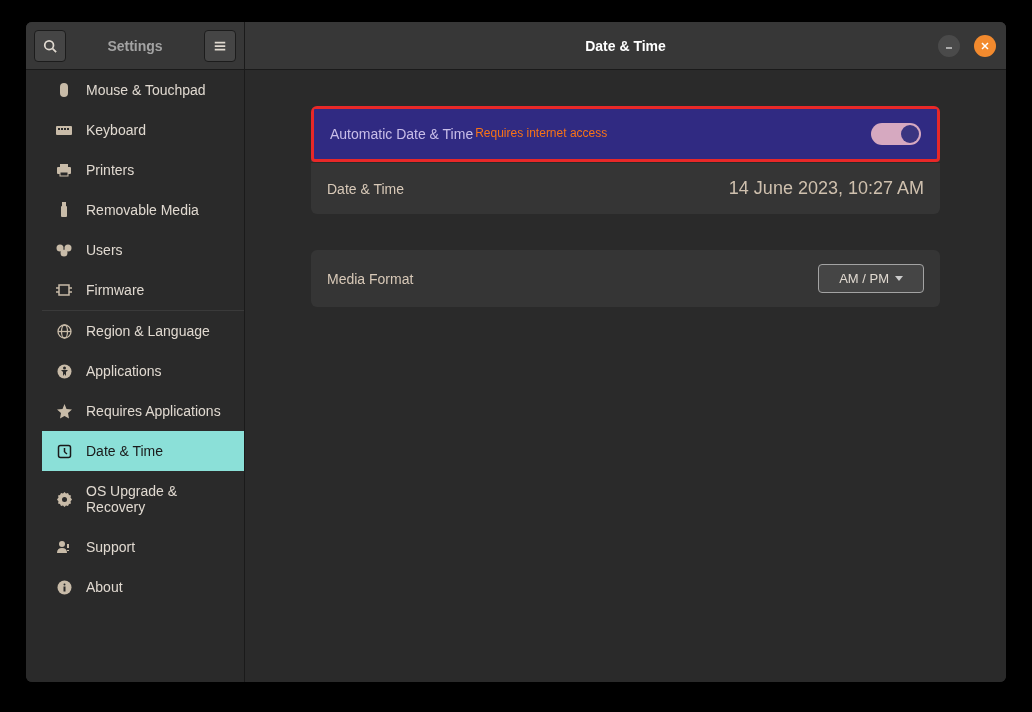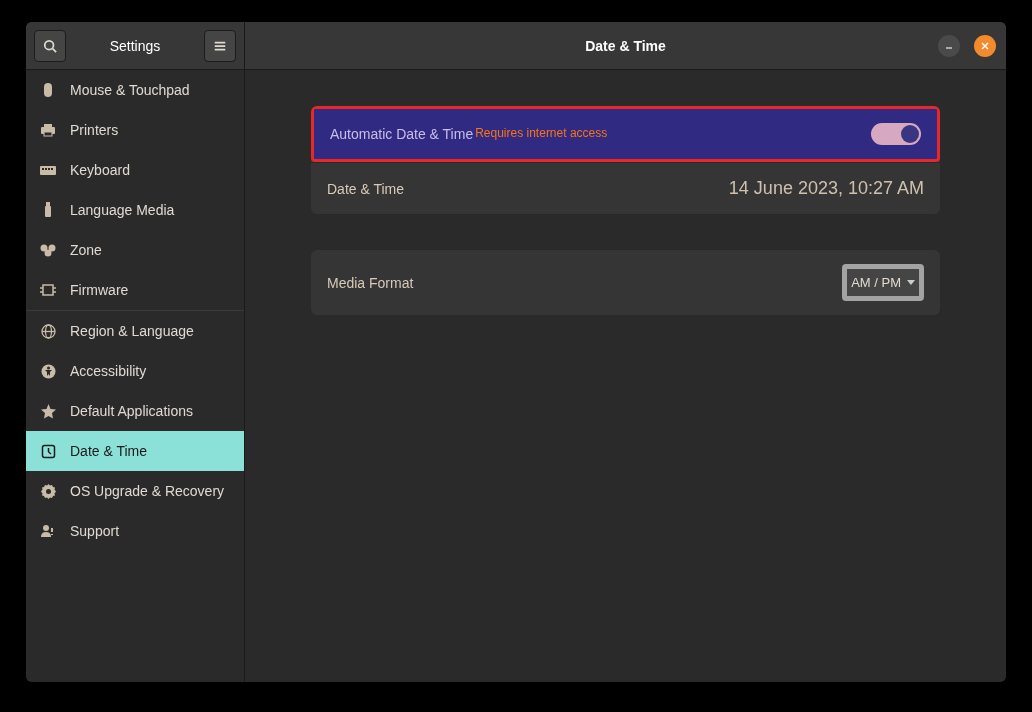--- a/index.html
+++ b/index.html
@@ -44,36 +44,37 @@
       border: 1px solid #1c1c1c;
       border-radius: 4px;
       display: flex;
       align-items: center;
       justify-content: center;
       cursor: pointer;
     }
     .sidebar-title {
       flex: 1;
       text-align: center;
-      font-weight: 400;
+      font-weight: 700;
       font-size: 14px;
-      color: #ffffff;
+      color: #a3a3a3;
     }
     .sidebar-list {
       flex: 1;
       overflow-y: auto;
     }
     .sidebar-item {
       display: flex;
       align-items: center;
       padding: 12px 14px;
       gap: 14px;
       cursor: pointer;
       color: #e0d9d0;
       font-size: 14px;
+      margin-left: 16px;
     }
     .sidebar-item.separator-top {
       border-top: 1px solid #3a3a3a;
       text-align: right;
     }
     .sidebar-item.active {
       background: #8be0d8;
       color: #1a1a1a;
     }
     .sidebar-item .icon {
@@ -194,23 +195,23 @@
       border-radius: 50%;
     }
     .toggle.highlighted {
       background: #d6a9c0;
     }
     .toggle.highlighted .knob {
       background: #3a3580;
     }
     .select-btn {
       background: #454545;
-      border: 5px solid #a3a3a3;
+      border: 1px solid #a3a3a3;
       border-radius: 4px;
-      padding: 6px 4px;
+      padding: 6px 20px;
       display: flex;
       align-items: center;
       gap: 6px;
       cursor: pointer;
       color: #e0d9d0;
       font-size: 13px;
       text-align: right;
     }
     .caret-down {
       width: 0;
@@ -246,58 +247,58 @@
         <div class="sidebar-item">
           <span class="icon">
             <svg width="14" height="16" viewBox="0 0 14 16" fill="#c8bba8">
               <rect x="3" y="1" width="8" height="14" rx="4"></rect>
             </svg>
           </span>
           <span>Mouse &amp; Touchpad</span>
         </div>
         <div class="sidebar-item">
           <span class="icon">
-            <svg width="16" height="14" viewBox="0 0 16 14" fill="#c8bba8">
-              <rect x="1" y="4" width="14" height="7" rx="1"></rect>
-              <rect x="4" y="1" width="8" height="3"></rect>
-              <rect x="4" y="9" width="8" height="4" fill="#2a2a2a" stroke="#c8bba8"></rect>
-            </svg>
-          </span>
-          <span>Printers</span>
-        </div>
-        <div class="sidebar-item">
-          <span class="icon">
             <svg width="16" height="12" viewBox="0 0 16 12" fill="#c8bba8">
               <rect x="0" y="2" width="16" height="9" rx="1"></rect>
               <rect x="2" y="4" width="2" height="2" fill="#2a2a2a"></rect>
               <rect x="5" y="4" width="2" height="2" fill="#2a2a2a"></rect>
               <rect x="8" y="4" width="2" height="2" fill="#2a2a2a"></rect>
               <rect x="11" y="4" width="2" height="2" fill="#2a2a2a"></rect>
             </svg>
           </span>
           <span>Keyboard</span>
         </div>
         <div class="sidebar-item">
           <span class="icon">
+            <svg width="16" height="14" viewBox="0 0 16 14" fill="#c8bba8">
+              <rect x="1" y="4" width="14" height="7" rx="1"></rect>
+              <rect x="4" y="1" width="8" height="3"></rect>
+              <rect x="4" y="9" width="8" height="4" fill="#2a2a2a" stroke="#c8bba8"></rect>
+            </svg>
+          </span>
+          <span>Printers</span>
+        </div>
+        <div class="sidebar-item">
+          <span class="icon">
             <svg width="10" height="16" viewBox="0 0 10 16" fill="#c8bba8">
               <rect x="2" y="4" width="6" height="11" rx="1"></rect>
               <rect x="3" y="0" width="4" height="4"></rect>
             </svg>
           </span>
-          <span>Language Media</span>
+          <span>Removable Media</span>
         </div>
         <div class="sidebar-item">
           <span class="icon">
             <svg width="16" height="14" viewBox="0 0 16 14" fill="#c8bba8">
               <circle cx="4" cy="5" r="3.5"></circle>
               <circle cx="12" cy="5" r="3.5"></circle>
               <circle cx="8" cy="10" r="3.5"></circle>
             </svg>
           </span>
-          <span>Zone</span>
+          <span>Users</span>
         </div>
         <div class="sidebar-item">
           <span class="icon">
             <svg width="16" height="14" viewBox="0 0 16 14" fill="none" stroke="#c8bba8" stroke-width="1.5">
               <rect x="3" y="2" width="10" height="10"></rect>
               <line x1="0" y1="5" x2="3" y2="5"></line>
               <line x1="0" y1="9" x2="3" y2="9"></line>
               <line x1="13" y1="5" x2="16" y2="5"></line>
               <line x1="13" y1="9" x2="16" y2="9"></line>
             </svg>
@@ -315,29 +316,29 @@
           <span>Region &amp; Language</span>
         </div>
         <div class="sidebar-item">
           <span class="icon">
             <svg width="15" height="15" viewBox="0 0 15 15" fill="#c8bba8">
               <circle cx="7.5" cy="7.5" r="7"></circle>
               <circle cx="7.5" cy="4" r="1.5" fill="#2a2a2a"></circle>
               <path d="M4 6 L11 6 L9 8 L9 12 L7.5 10 L6 12 L6 8 Z" fill="#2a2a2a"></path>
             </svg>
           </span>
-          <span>Accessibility</span>
+          <span>Applications</span>
         </div>
         <div class="sidebar-item">
           <span class="icon">
             <svg width="15" height="15" viewBox="0 0 15 15" fill="#c8bba8">
               <path d="M7.5 0 L9.5 5 L15 5.5 L11 9 L12 14.5 L7.5 12 L3 14.5 L4 9 L0 5.5 L5.5 5 Z"></path>
             </svg>
           </span>
-          <span>Default Applications</span>
+          <span>Requires Applications</span>
         </div>
         <div class="sidebar-item active">
           <span class="icon">
             <svg width="15" height="15" viewBox="0 0 15 15" fill="none" stroke="#1a1a1a" stroke-width="1.5">
               <rect x="1.5" y="1.5" width="12" height="12" rx="2"></rect>
               <line x1="7.5" y1="4" x2="7.5" y2="8"></line>
               <line x1="7.5" y1="8" x2="10" y2="10"></line>
             </svg>
           </span>
           <span>Date &amp; Time</span>
@@ -353,20 +354,30 @@
         </div>
         <div class="sidebar-item">
           <span class="icon">
             <svg width="15" height="14" viewBox="0 0 15 14" fill="#c8bba8">
               <circle cx="5" cy="4" r="3"></circle>
               <path d="M0 13 Q0 8 5 8 Q10 8 10 13 Z"></path>
               <path d="M11 4 L11 8 M11 10 L11 11" stroke="#c8bba8" stroke-width="2" fill="none"></path>
             </svg>
           </span>
           <span>Support</span>
+        </div>
+        <div class="sidebar-item">
+          <span class="icon">
+            <svg width="15" height="15" viewBox="0 0 15 15" fill="#c8bba8">
+              <circle cx="7.5" cy="7.5" r="7"></circle>
+              <circle cx="7.5" cy="4.5" r="1" fill="#2a2a2a"></circle>
+              <rect x="6.5" y="6.5" width="2" height="5" fill="#2a2a2a"></rect>
+            </svg>
+          </span>
+          <span>About</span>
         </div>
       </div>
   </div>
   <div class="main">
     <div class="main-header">
       <div class="main-title">Date &amp; Time</div>
       <div class="window-controls">
         <div class="win-btn win-min">
           <svg width="10" height="10" viewBox="0 0 10 10">
               <line x1="2" y1="7" x2="8" y2="7" stroke="#ccc" stroke-width="1.5"></line>

